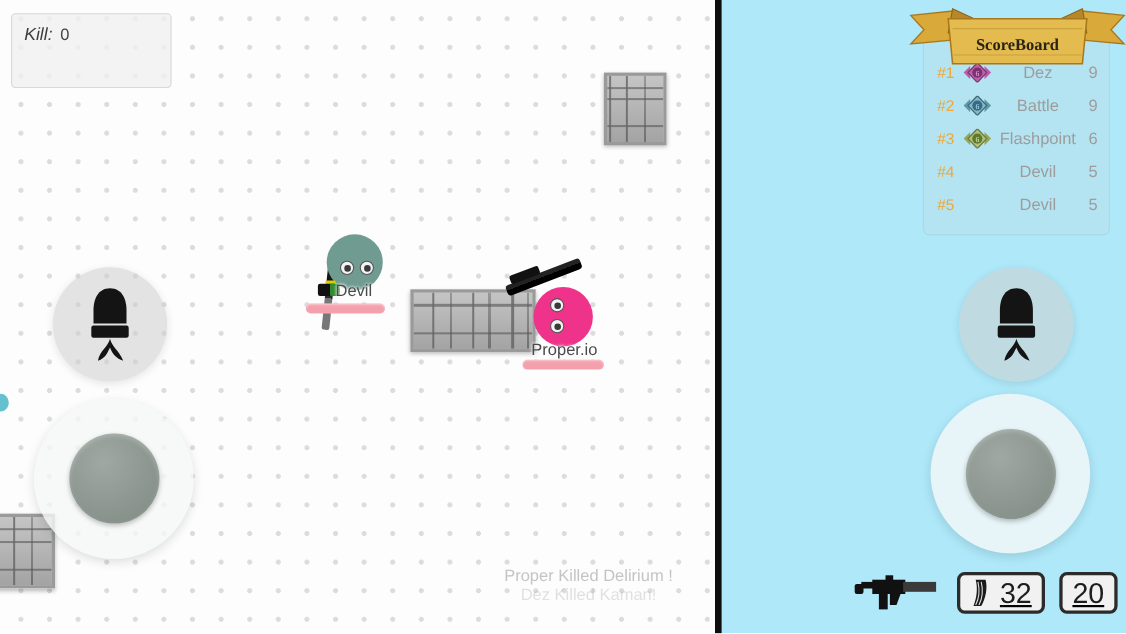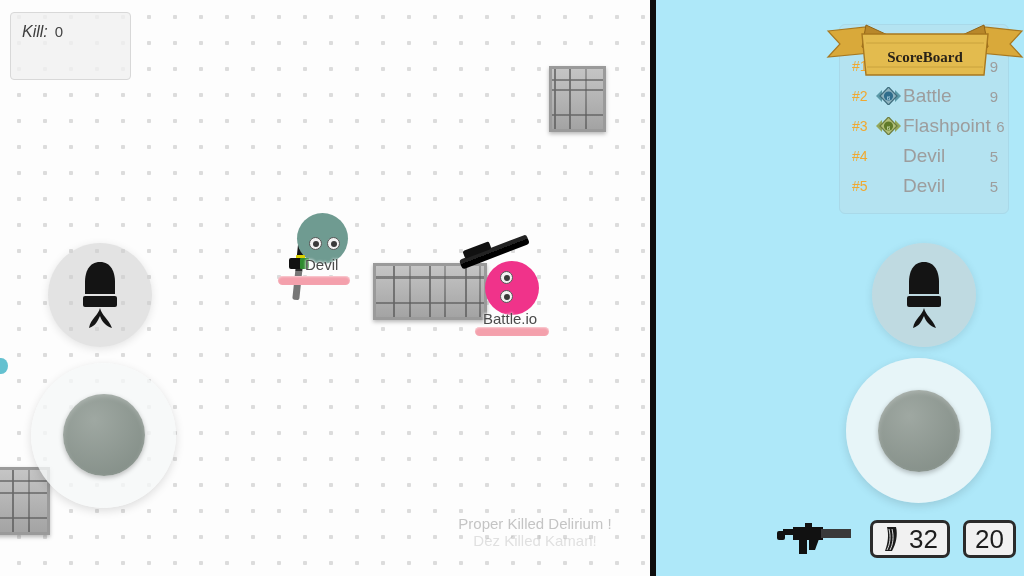--- a/index.html
+++ b/index.html
@@ -20,21 +20,21 @@
   }
   
   #bluepanel{
     position:absolute;left:655px;top:0;width:369px;height:576px;
     background:#aee8f9;overflow:hidden;
   }
   #divider{position:absolute;left:650px;top:0;width:6px;height:576px;background:#0d0d0d;z-index:60;}
 
   
   #stats{
-    position:absolute;left:10px;top:12px;width:121px;height:68px;
+    position:absolute;left:10px;top:12px;width:146px;height:68px;
     background:rgba(240,240,240,0.80);
     border:1px solid #d8d8d8;border-radius:4px;
     box-sizing:border-box;padding:7px 0 0 11px;z-index:30;
   }
   .statrow{height:28px;line-height:24px;white-space:nowrap;}
   .statlabel{font-style:italic;font-size:16px;color:#3d3d3d;}
   .statval{font-size:15px;color:#444;margin-left:7px;}
 
   
   .brick{
@@ -130,33 +130,33 @@
   #shoot-r{left:872px;top:243px;width:104px;height:104px;}
   #joy-r{left:846px;top:358px;width:145px;height:145px;}
   #joy-r-knob{left:878px;top:390px;width:82px;height:82px;z-index:41;}
 
   
   #scoreboard{
     position:absolute;left:839px;top:24px;width:170px;height:190px;
     background:rgba(180,226,240,.92);border:1px solid #a9d9e9;border-radius:6px;
     z-index:45;box-sizing:border-box;padding-top:26px;
   }
-  #ribbon{position:absolute;left:826px;top:23px;width:198px;height:56px;z-index:47;}
+  #ribbon{position:absolute;left:826px;top:6px;width:198px;height:56px;z-index:47;}
   .sbrow{
     display:flex;align-items:center;height:30px;padding:0 10px 0 12px;
     font-size:15px;color:#9a9a9a;box-sizing:border-box;
   }
   .sbrank{color:#f0a830;font-size:14px;width:24px;flex:0 0 24px;}
   .sbmedal{width:25px;flex:0 0 25px;height:18px;position:relative;margin-right:2px;}
-  .sbname{flex:1 1 auto;text-align:left;color:#9d9d9d;font-size:19px;}
+  .sbname{flex:1 1 auto;text-align:center;color:#9d9d9d;font-size:15px;}
   .sbscore{width:14px;flex:0 0 14px;text-align:right;color:#9d9d9d;font-size:15px;}
   .sbrow.nomedal .sbmedal{visibility:hidden;}
 
   
-  #ammo{position:absolute;left:775px;top:519px;display:flex;align-items:center;z-index:45;}
+  #ammo{position:absolute;left:775px;top:519px;display:flex;align-items:center;z-index:45;text-decoration:underline;}
   .ammobox{
     height:38px;min-width:42px;border:3px solid #2b2b2b;border-radius:7px;
     background:#f1f1f1;display:flex;align-items:center;justify-content:center;
     padding:0 9px;margin-left:13px;box-sizing:border-box;
   }
   .ammonum{font-size:26px;color:#1d1d1d;font-family:"Liberation Sans",sans-serif;}
   .magicon{margin-right:7px;display:block;}
 </style>
 </head>
 <body>
@@ -192,21 +192,21 @@
       <div id="player-gun"></div>
       <div id="player-gun2"></div>
       <div class="ball" id="player-ball">
         <div class="eye" style="left:15px;top:10px;">
             <i></i>
           </div>
         <div class="eye" style="left:15px;top:29px;">
             <i></i>
           </div>
       </div>
-      <div class="ename" id="player-name">Battle.io</div>
+      <div class="ename" id="player-name">Proper.io</div>
       <div class="hpbar" id="player-hp"></div>
     </div>
 
     <div id="killfeed">
       <div class="kf kf2">Proper Killed Delirium !</div>
       <div class="kf kf1">Dez Killed Kaman!</div>
     </div>
 
     <div id="stats">
       <div class="statrow">

